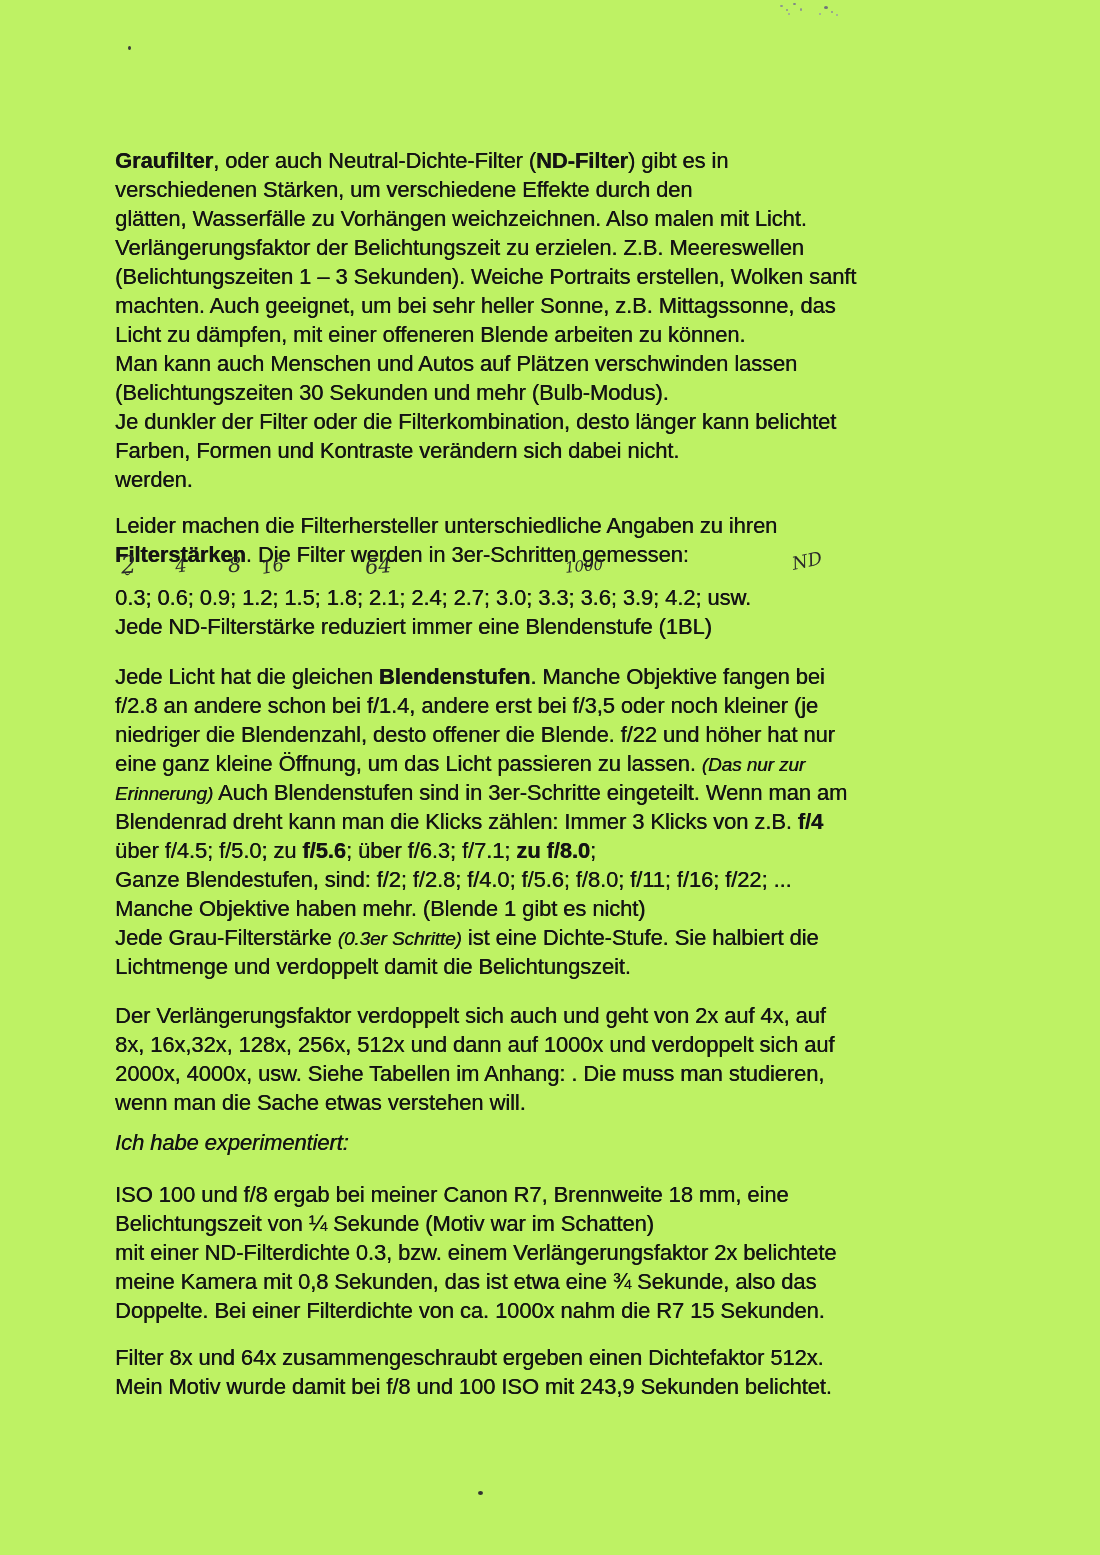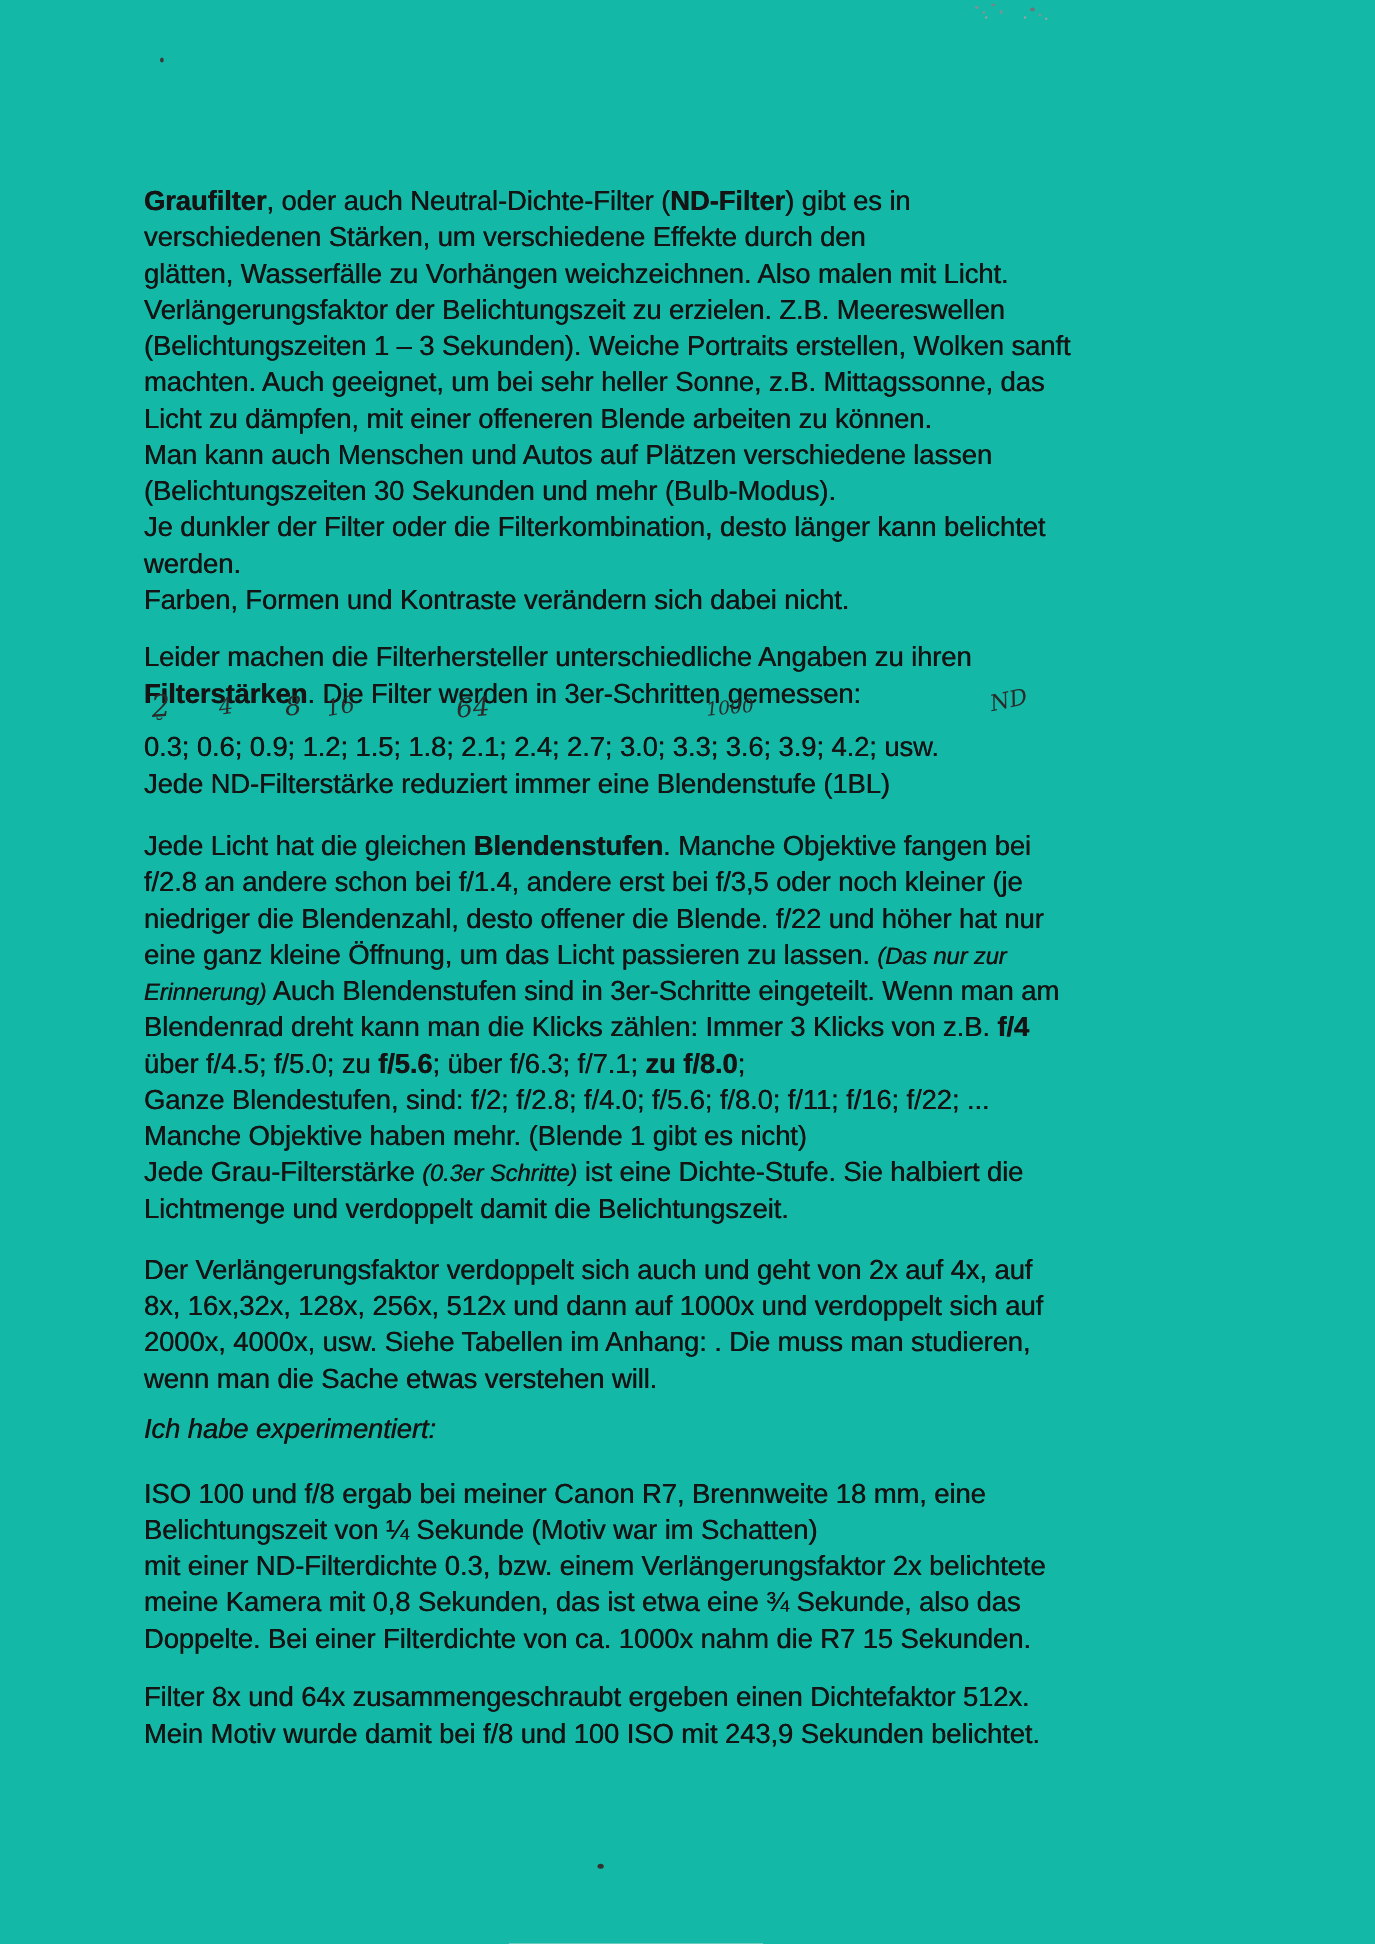--- a/index.html
+++ b/index.html
@@ -39,35 +39,35 @@
     white-space: pre;
   }
   .speck {
     position: absolute;
     border-radius: 50%;
   }
 </style>
 </head>
 <body>
 
-<div id="page" style="background: #14b8a6; color: rgb(20, 20, 20);">
+<div id="page" style="background: #bef264; color: rgb(20, 20, 20);">
   <main id="doc">
       <div class="para" style="top: 146px;">
         <div class="line"><span class="seg-b">Graufilter</span><span>, oder auch Neutral-Dichte-Filter (</span><span class="seg-b">ND-Filter</span><span>) gibt es in</span></div>
         <div class="line"><span>verschiedenen Stärken, um verschiedene Effekte durch den</span></div>
         <div class="line"><span>glätten, Wasserfälle zu Vorhängen weichzeichnen. Also malen mit Licht.</span></div>
         <div class="line"><span>Verlängerungsfaktor der Belichtungszeit zu erzielen. Z.B. Meereswellen</span></div>
         <div class="line"><span>(Belichtungszeiten 1 – 3 Sekunden). Weiche Portraits erstellen, Wolken sanft</span></div>
         <div class="line"><span>machten. Auch geeignet, um bei sehr heller Sonne, z.B. Mittagssonne, das</span></div>
         <div class="line"><span>Licht zu dämpfen, mit einer offeneren Blende arbeiten zu können.</span></div>
-        <div class="line"><span>Man kann auch Menschen und Autos auf Plätzen verschiedene lassen</span></div>
+        <div class="line"><span>Man kann auch Menschen und Autos auf Plätzen verschwinden lassen</span></div>
         <div class="line"><span>(Belichtungszeiten 30 Sekunden und mehr (Bulb-Modus).</span></div>
         <div class="line"><span>Je dunkler der Filter oder die Filterkombination, desto länger kann belichtet</span></div>
+        <div class="line"><span>Farben, Formen und Kontraste verändern sich dabei nicht.</span></div>
         <div class="line"><span>werden.</span></div>
-        <div class="line"><span>Farben, Formen und Kontraste verändern sich dabei nicht.</span></div>
       </div>
       <div class="para" style="top: 511px;">
         <div class="line"><span>Leider machen die Filterhersteller unterschiedliche Angaben zu ihren</span></div>
         <div class="line"><span class="seg-b">Filterstärken</span><span>. Die Filter werden in 3er-Schritten gemessen:</span></div>
         <div class="hw-row">
           <span class="hw" style="left: 6px; top: -16px; font-size: 24px; transform: rotate(-4deg); color: rgb(43, 43, 43);">2</span>
           <span class="hw" style="left: 60px; top: -12px; font-size: 18px; transform: rotate(-8deg); color: rgb(43, 43, 43);">4</span>
           <span class="hw" style="left: 113px; top: -14px; font-size: 21px; transform: rotate(-2deg); color: rgb(43, 43, 43);">8</span>
           <span class="hw" style="left: 146px; top: -12px; font-size: 18px; transform: rotate(-10deg); color: rgb(43, 43, 43);">16</span>
           <span class="hw" style="left: 250px; top: -13px; font-size: 21px; transform: rotate(-4deg); color: rgb(43, 43, 43);">64</span>

